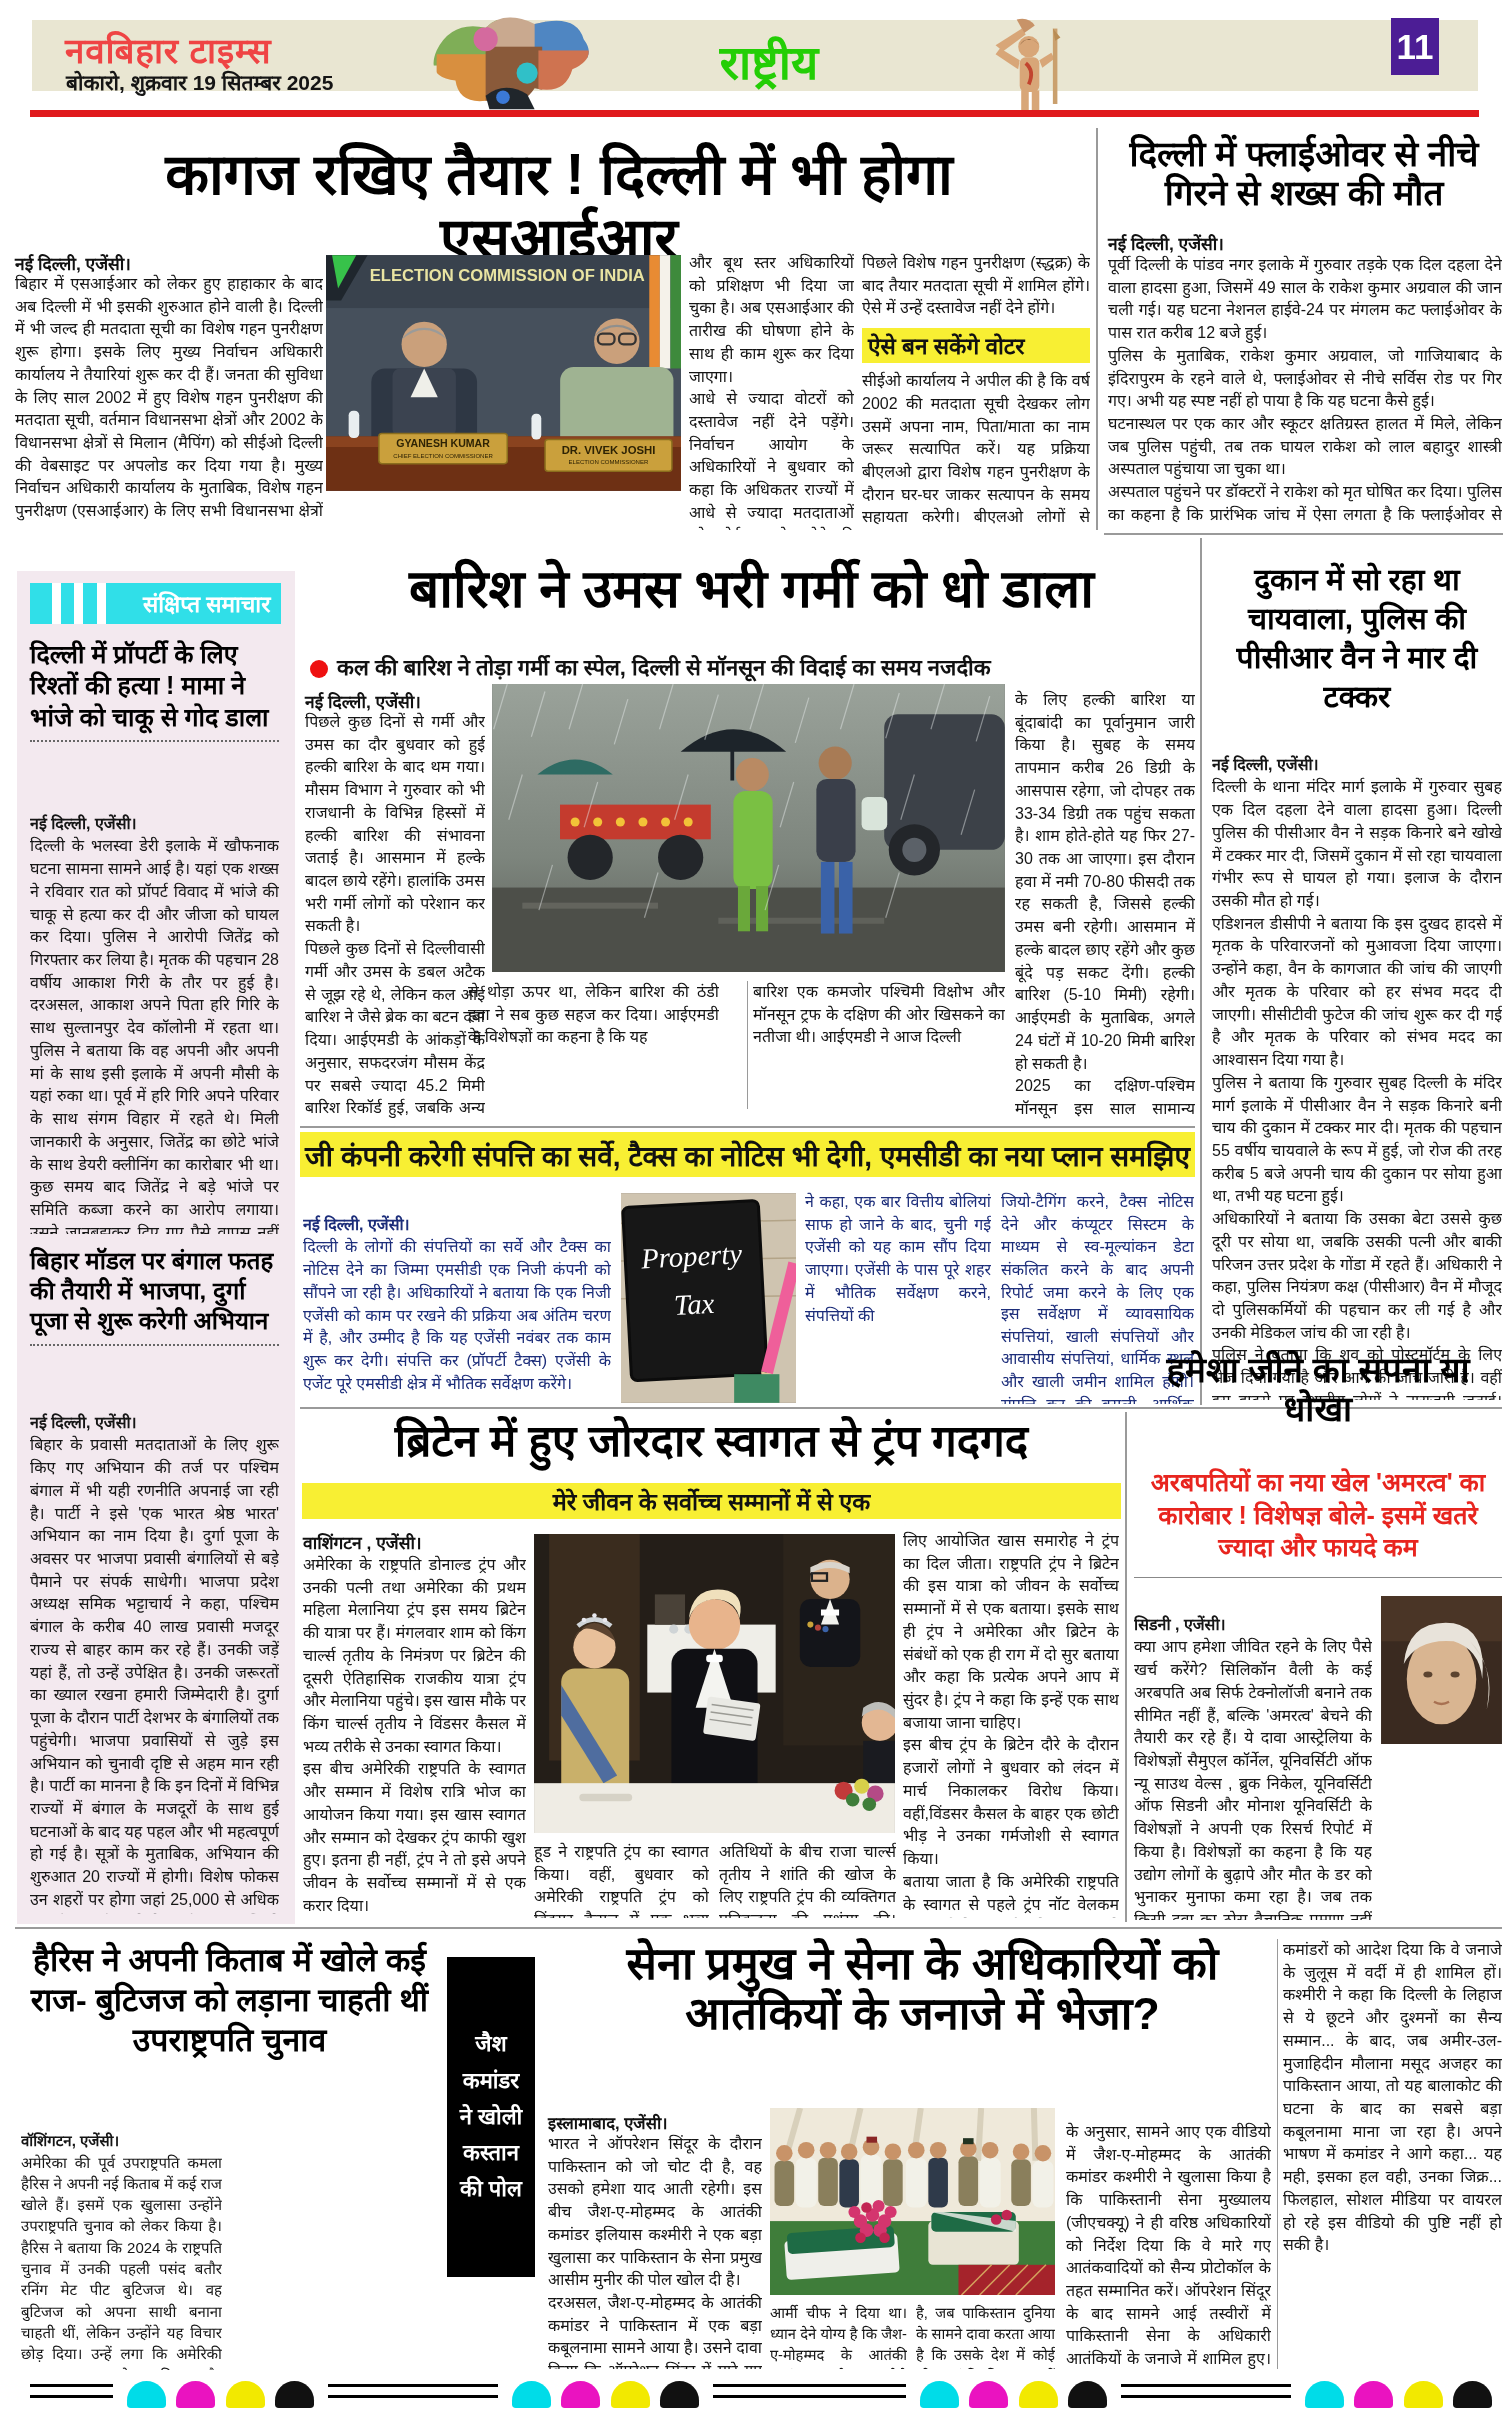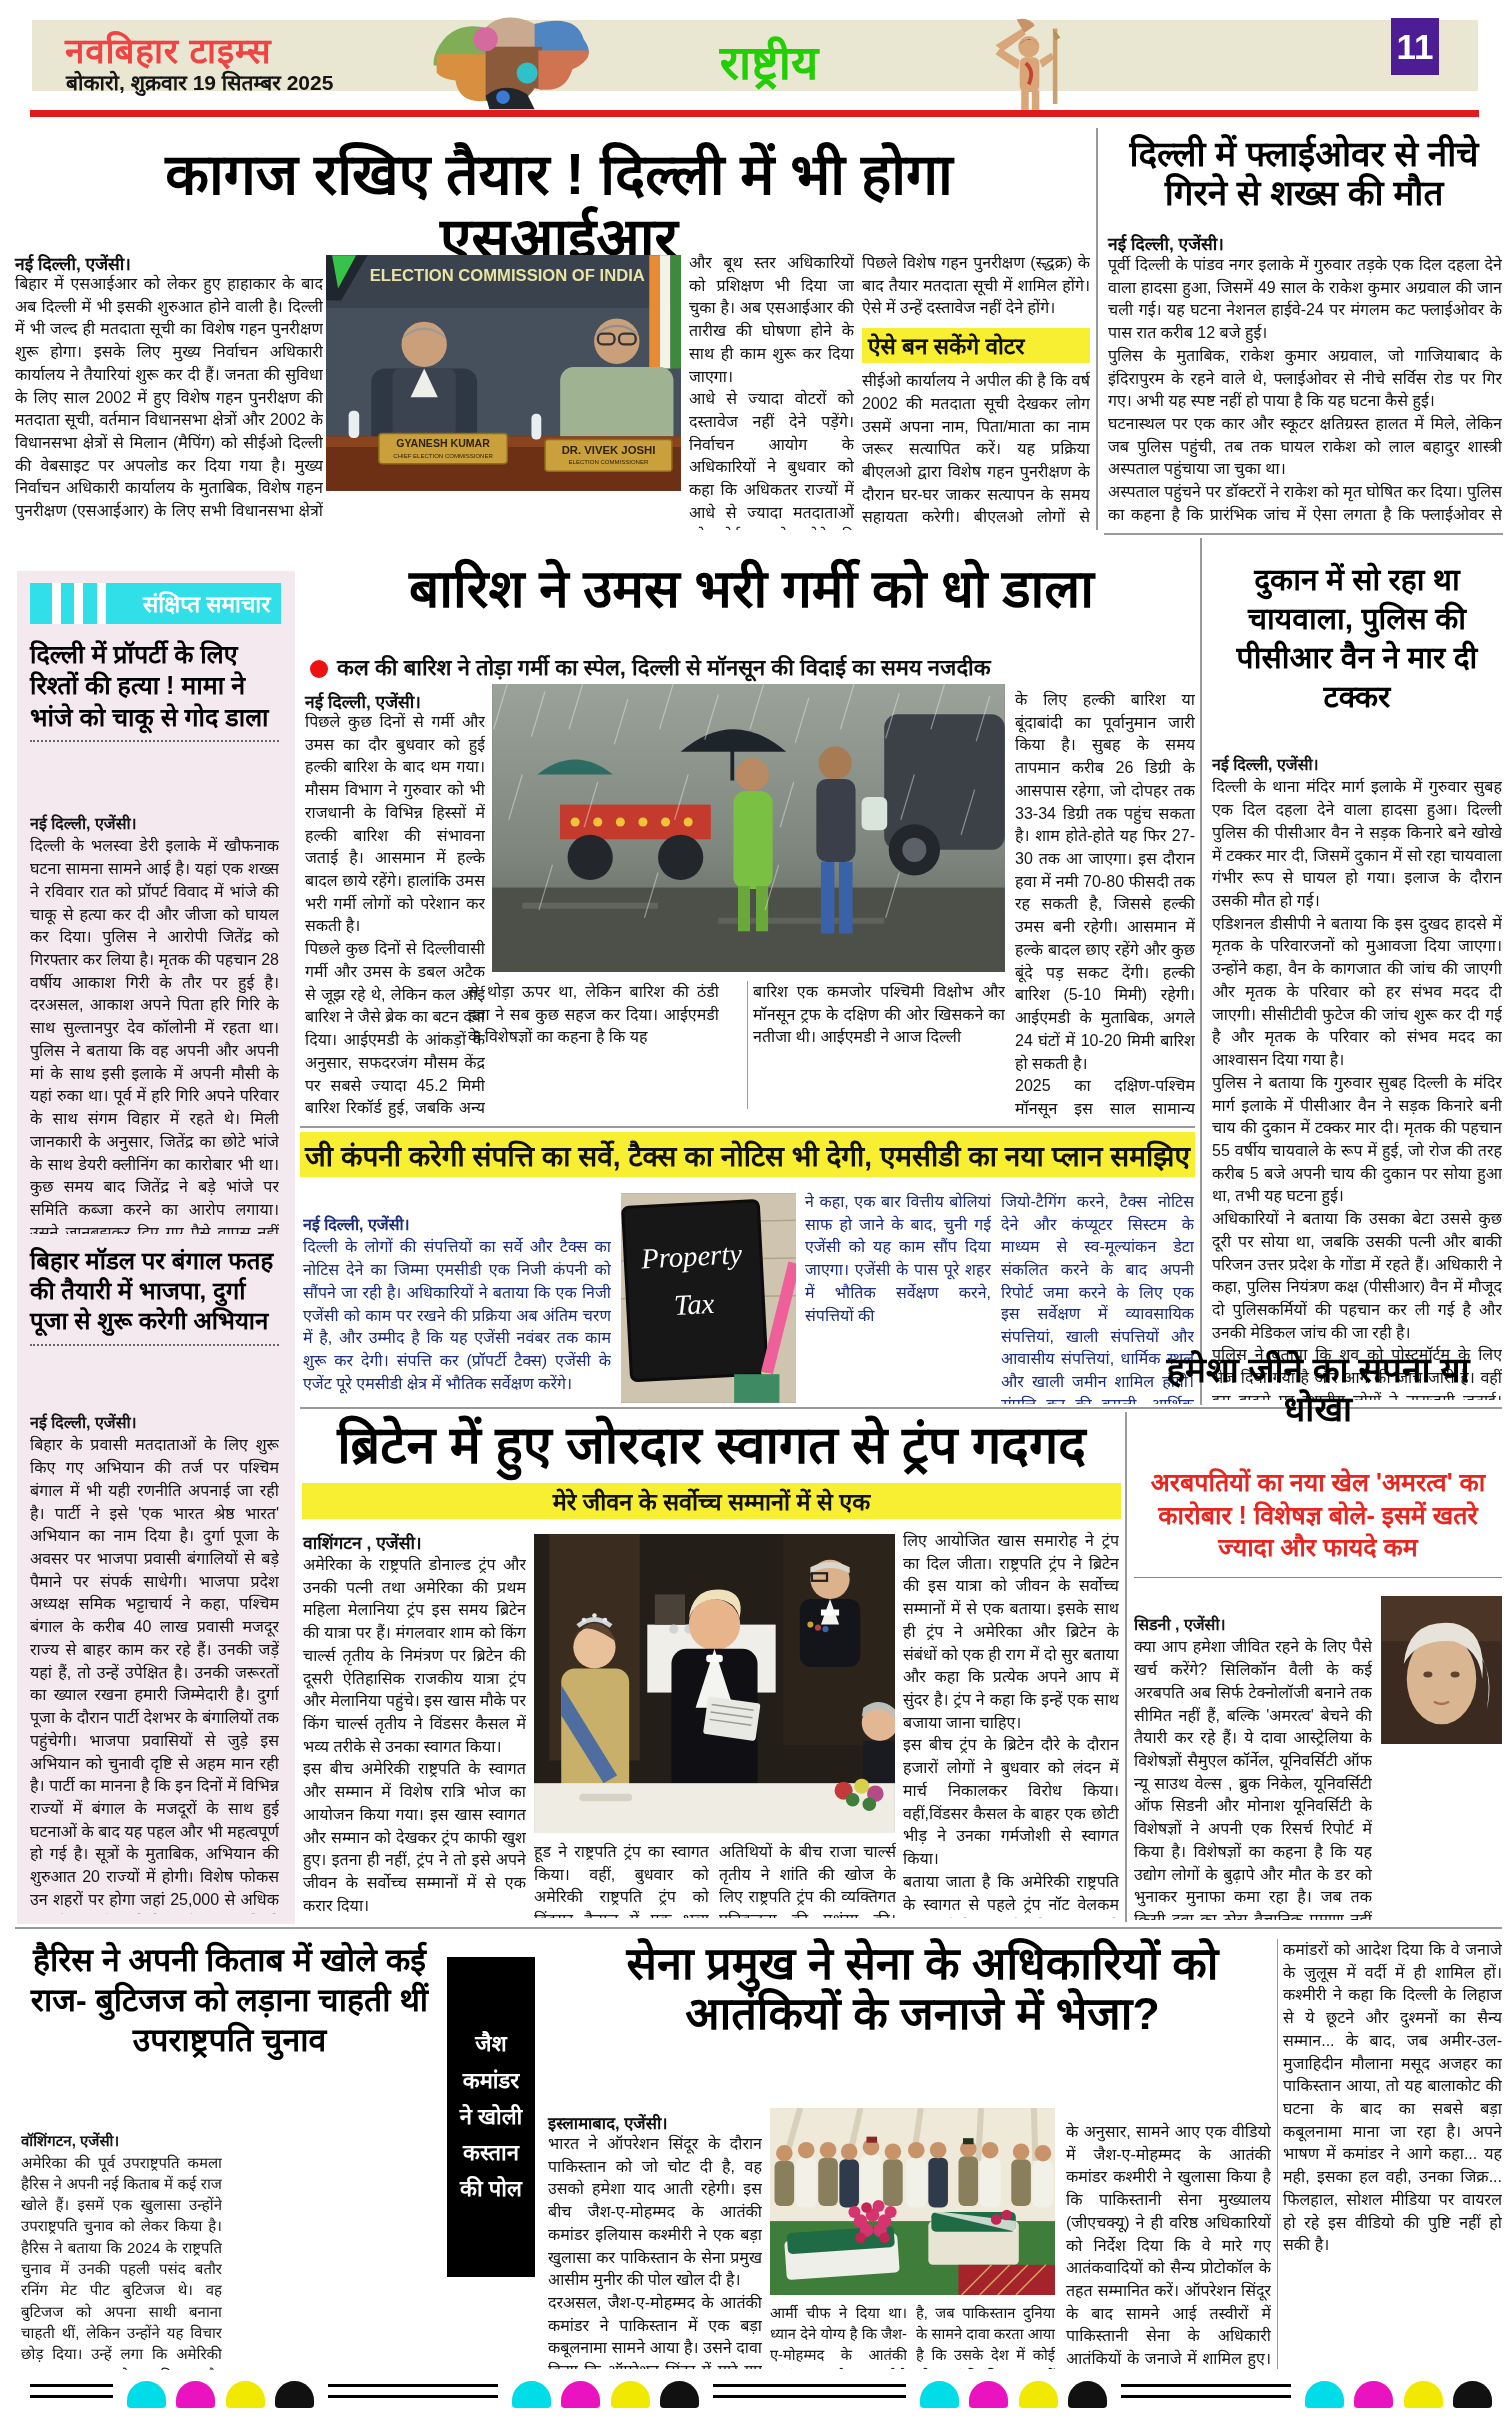--- a/index.html
+++ b/index.html
@@ -291,21 +291,21 @@
       </g>
       <rect x="150" y="240" width="60" height="38" fill="#3e8a62"></rect>
     </svg>
   </div>
   <div class="abs body-txt navy" style="left:805px;top:1191px;width:186px;height:213px;">ने कहा, एक बार वित्तीय बोलियां साफ हो जाने के बाद, चुनी गई एजेंसी को यह काम सौंप दिया जाएगा। एजेंसी के पास पूरे शहर में भौतिक सर्वेक्षण करने, संपत्तियों की</div>
   <div class="abs body-txt navy" style="left:1001px;top:1191px;width:193px;height:110px;">जियो-टैगिंग करने, टैक्स नोटिस देने और कंप्यूटर सिस्टम के माध्यम से स्व-मूल्यांकन डेटा संकलित करने के बाद अपनी रिपोर्ट जमा करने के लिए एक साल का समय होगा। प्रोत्साहन के तौर पर, वसूली गई राशि का एक हिस्सा उन्हें भी मिलेगा।
 इस एजेंसी से जुटाई गई जानकारी के आधार पर एमसीडी टैक्स वसूली बढ़ाने की तैयारी कर रही है।</div>
   <div class="abs body-txt navy" style="left:1001px;top:1303px;width:193px;height:101px;">इस सर्वेक्षण में व्यावसायिक संपत्तियां, खाली संपत्तियों और आवासीय संपत्तियां, धार्मिक स्थल और खाली जमीन शामिल होंगी। संपत्ति कर की वसूली, आर्थिक तंगी से जूझ रहे दिल्ली नगर निगम के लिए आय के मुख्य स्रोतों में से एक है।</div>
 
   <div class="abs hline" style="left:300px;top:1407px;width:1202px;"></div>
-  <div class="abs hl" style="left:302px;top:1416px;width:819px;font-size:52px;">ब्रिटेन में हुए जोरदार स्वागत से ट्रंप गदगद</div>
+  <div class="abs hl" style="left:302px;top:1416px;width:819px;font-size:44px;">ब्रिटेन में हुए जोरदार स्वागत से ट्रंप गदगद</div>
   <div class="abs yellow-band" style="left:302px;top:1483px;width:819px;height:36px;">
     <span style="font-size:23.4px;font-weight:bold;">मेरे जीवन के सर्वोच्च सम्मानों में से एक</span>
   </div>
   <div class="abs byline" style="left:303px;top:1530px;">वाशिंगटन , एजेंसी।</div>
   <div class="abs body-txt" style="left:303px;top:1554px;width:223px;height:364px;">अमेरिका के राष्ट्रपति डोनाल्ड ट्रंप और उनकी पत्नी तथा अमेरिका की प्रथम महिला मेलानिया ट्रंप इस समय ब्रिटेन की यात्रा पर हैं। मंगलवार शाम को किंग चार्ल्स तृतीय के निमंत्रण पर ब्रिटेन की दूसरी ऐतिहासिक राजकीय यात्रा ट्रंप और मेलानिया पहुंचे। इस खास मौके पर किंग चार्ल्स तृतीय ने विंडसर कैसल में भव्य तरीके से उनका स्वागत किया।
 इस बीच अमेरिकी राष्ट्रपति के स्वागत और सम्मान में विशेष रात्रि भोज का आयोजन किया गया। इस खास स्वागत और सम्मान को देखकर ट्रंप काफी खुश हुए। इतना ही नहीं, ट्रंप ने तो इसे अपने जीवन के सर्वोच्च सम्मानों में से एक करार दिया।
 स्टैनस्टेड हवाई अड्डे पर एअर फोर्स वन लैंड हुआ। इसके बाद ब्रिटेन में अमेरिकी राजदूत वॉरेन स्टीफंस और किंग्स लॉर्ड-इन-वेटिंग विस्काउंट हेनरी</div>
 
   <div class="abs photo" style="left:534px;top:1534px;width:361px;height:299px;">
     <svg width="361" height="299" viewBox="0 0 478 396">

